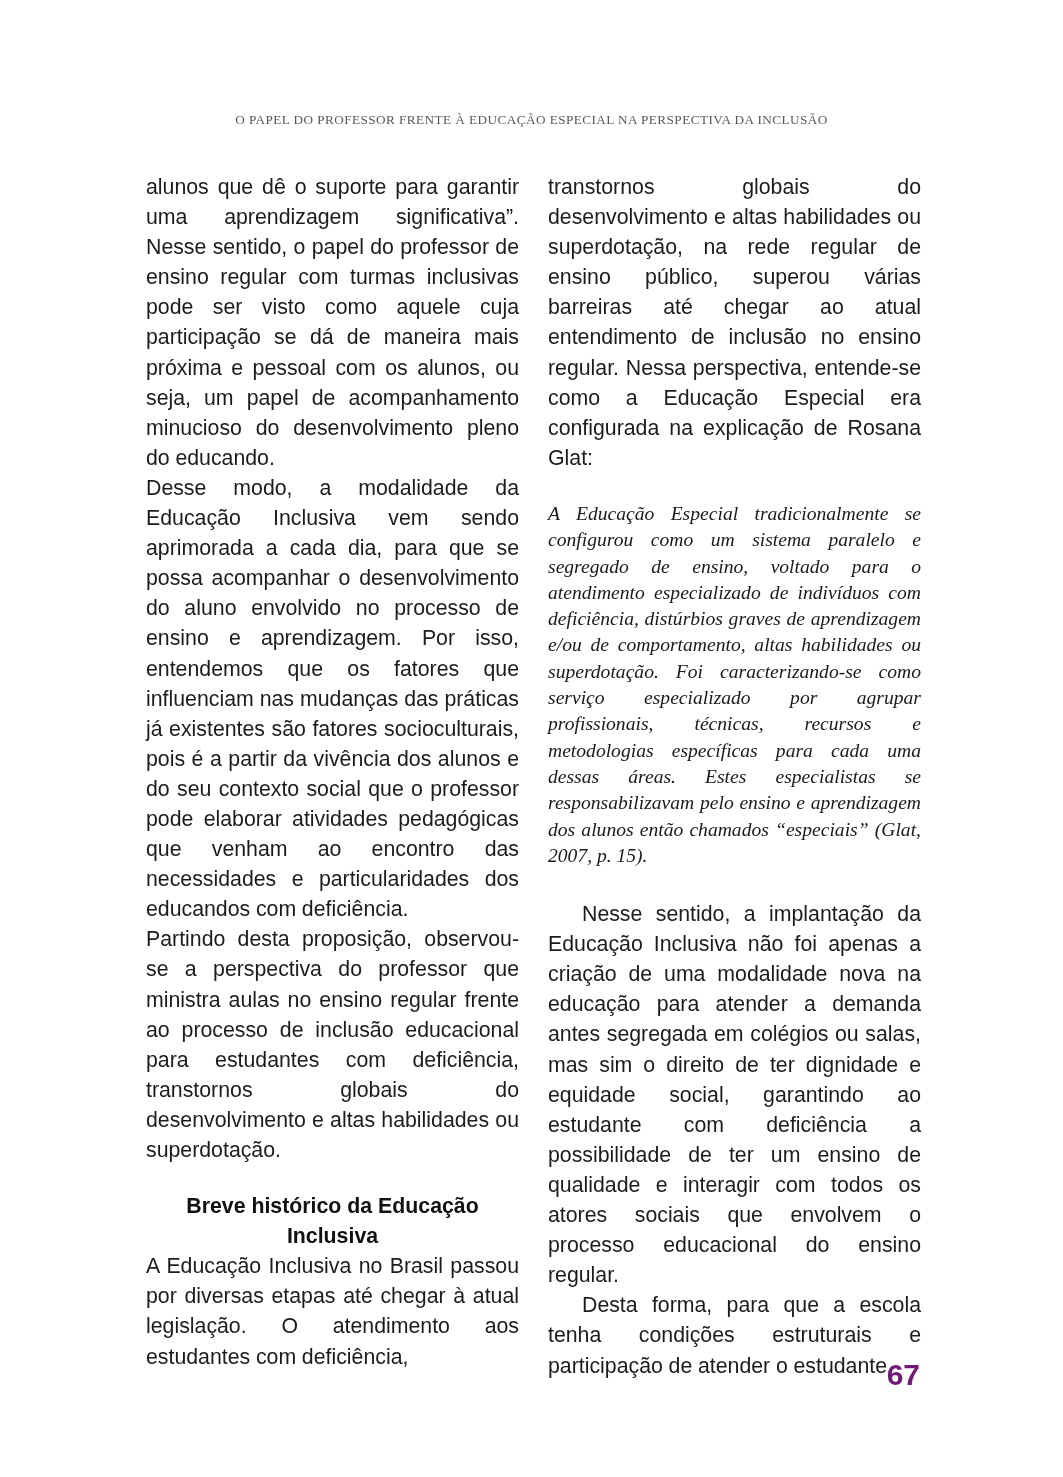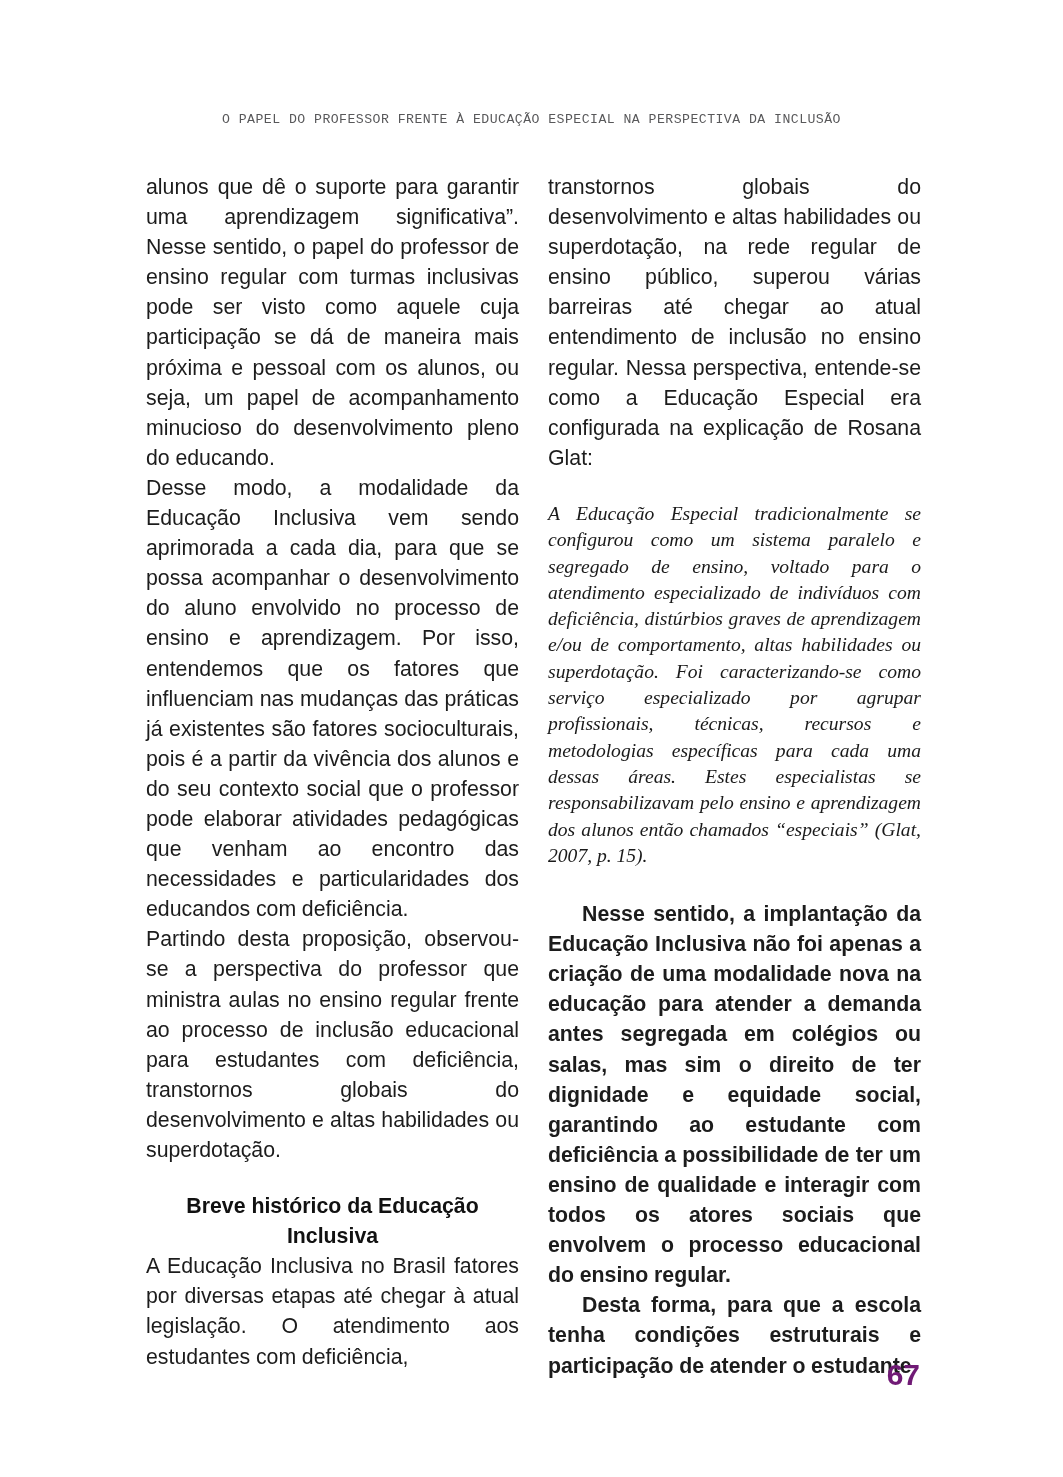--- a/index.html
+++ b/index.html
@@ -18,21 +18,21 @@
     box-sizing: border-box;
   }
 
   
   .running-header {
     position: absolute;
     top: 112px;
     left: 0;
     width: 1063px;
     text-align: center;
-    font-family: Liberation Mono, monospace;
+    font-family: Liberation Serif, serif;
     font-size: 13.2px;
     letter-spacing: 0.45px;
     color: #58585a;
     white-space: nowrap;
   }
 
   
   .columns {
     position: absolute;
     top: 172px;
@@ -61,21 +61,20 @@
     hyphens: none;
     word-spacing: -0.2px;
   }
 
   .body-par.indent::first-line {
     
   }
 
   .body-par.indent {
     text-indent: 34px;
-    font-weight: bold;
   }
 
   .section-heading {
     font-family: "Liberation Sans", sans-serif;
     font-size: 21.3px;
     line-height: 30.1px;
     font-weight: bold;
     color: #111111;
     margin: 0;
     text-align: center;
@@ -131,21 +130,21 @@
       <p class="body-par">alunos que dê o suporte para garantir uma aprendizagem significativa”. Nesse sentido, o papel do professor de ensino regular com turmas inclusivas pode ser visto como aquele cuja participação se dá de maneira mais próxima e pessoal com os alunos, ou seja, um papel de acompanhamento minucioso do desenvolvimento pleno do educando.</p>
 
       <p class="body-par">Desse modo, a modalidade da Educação Inclusiva vem sendo aprimorada a cada dia, para que se possa acompanhar o desenvolvimento do aluno envolvido no processo de ensino e aprendizagem. Por isso, entendemos que os fatores que influenciam nas mudanças das práticas já existentes são fatores socioculturais, pois é a partir da vivência dos alunos e do seu contexto social que o professor pode elaborar atividades pedagógicas que venham ao encontro das necessidades e particularidades dos educandos com deficiência.</p>
 
       <p class="body-par">Partindo desta proposição, observou-se a perspectiva do professor que ministra aulas no ensino regular frente ao processo de inclusão educacional para estudantes com deficiência, transtornos globais do desenvolvimento e altas habilidades ou superdotação.</p>
 
       <div class="heading-gap"></div>
 
       <h2 class="section-heading">Breve histórico da Educação Inclusiva</h2>
 
-      <p class="body-par">A Educação Inclusiva no Brasil fatores por diversas etapas até chegar à atual legislação. O atendimento aos estudantes com deficiência,</p>
+      <p class="body-par">A Educação Inclusiva no Brasil passou por diversas etapas até chegar à atual legislação. O atendimento aos estudantes com deficiência,</p>
 
     </div>
 
     <div class="column">
 
       <p class="body-par">transtornos globais do desenvolvimento e altas habilidades ou superdotação, na rede regular de ensino público, superou várias barreiras até chegar ao atual entendimento de inclusão no ensino regular. Nessa perspectiva, entende-se como a Educação Especial era configurada na explicação de Rosana Glat:</p>
 
       <div class="quote-gap-top"></div>
 
       <blockquote class="quote-block">A Educação Especial tradicionalmente se configurou como um sistema paralelo e segregado de ensino, voltado para o atendimento especializado de indivíduos com deficiência, distúrbios graves de aprendizagem e/ou de comportamento, altas habilidades ou superdotação. Foi caracterizando-se como serviço especializado por agrupar profissionais, técnicas, recursos e metodologias específicas para cada uma dessas áreas. Estes especialistas se responsabilizavam pelo ensino e aprendizagem dos alunos então chamados “especiais” (Glat, 2007, p. 15).</blockquote>

